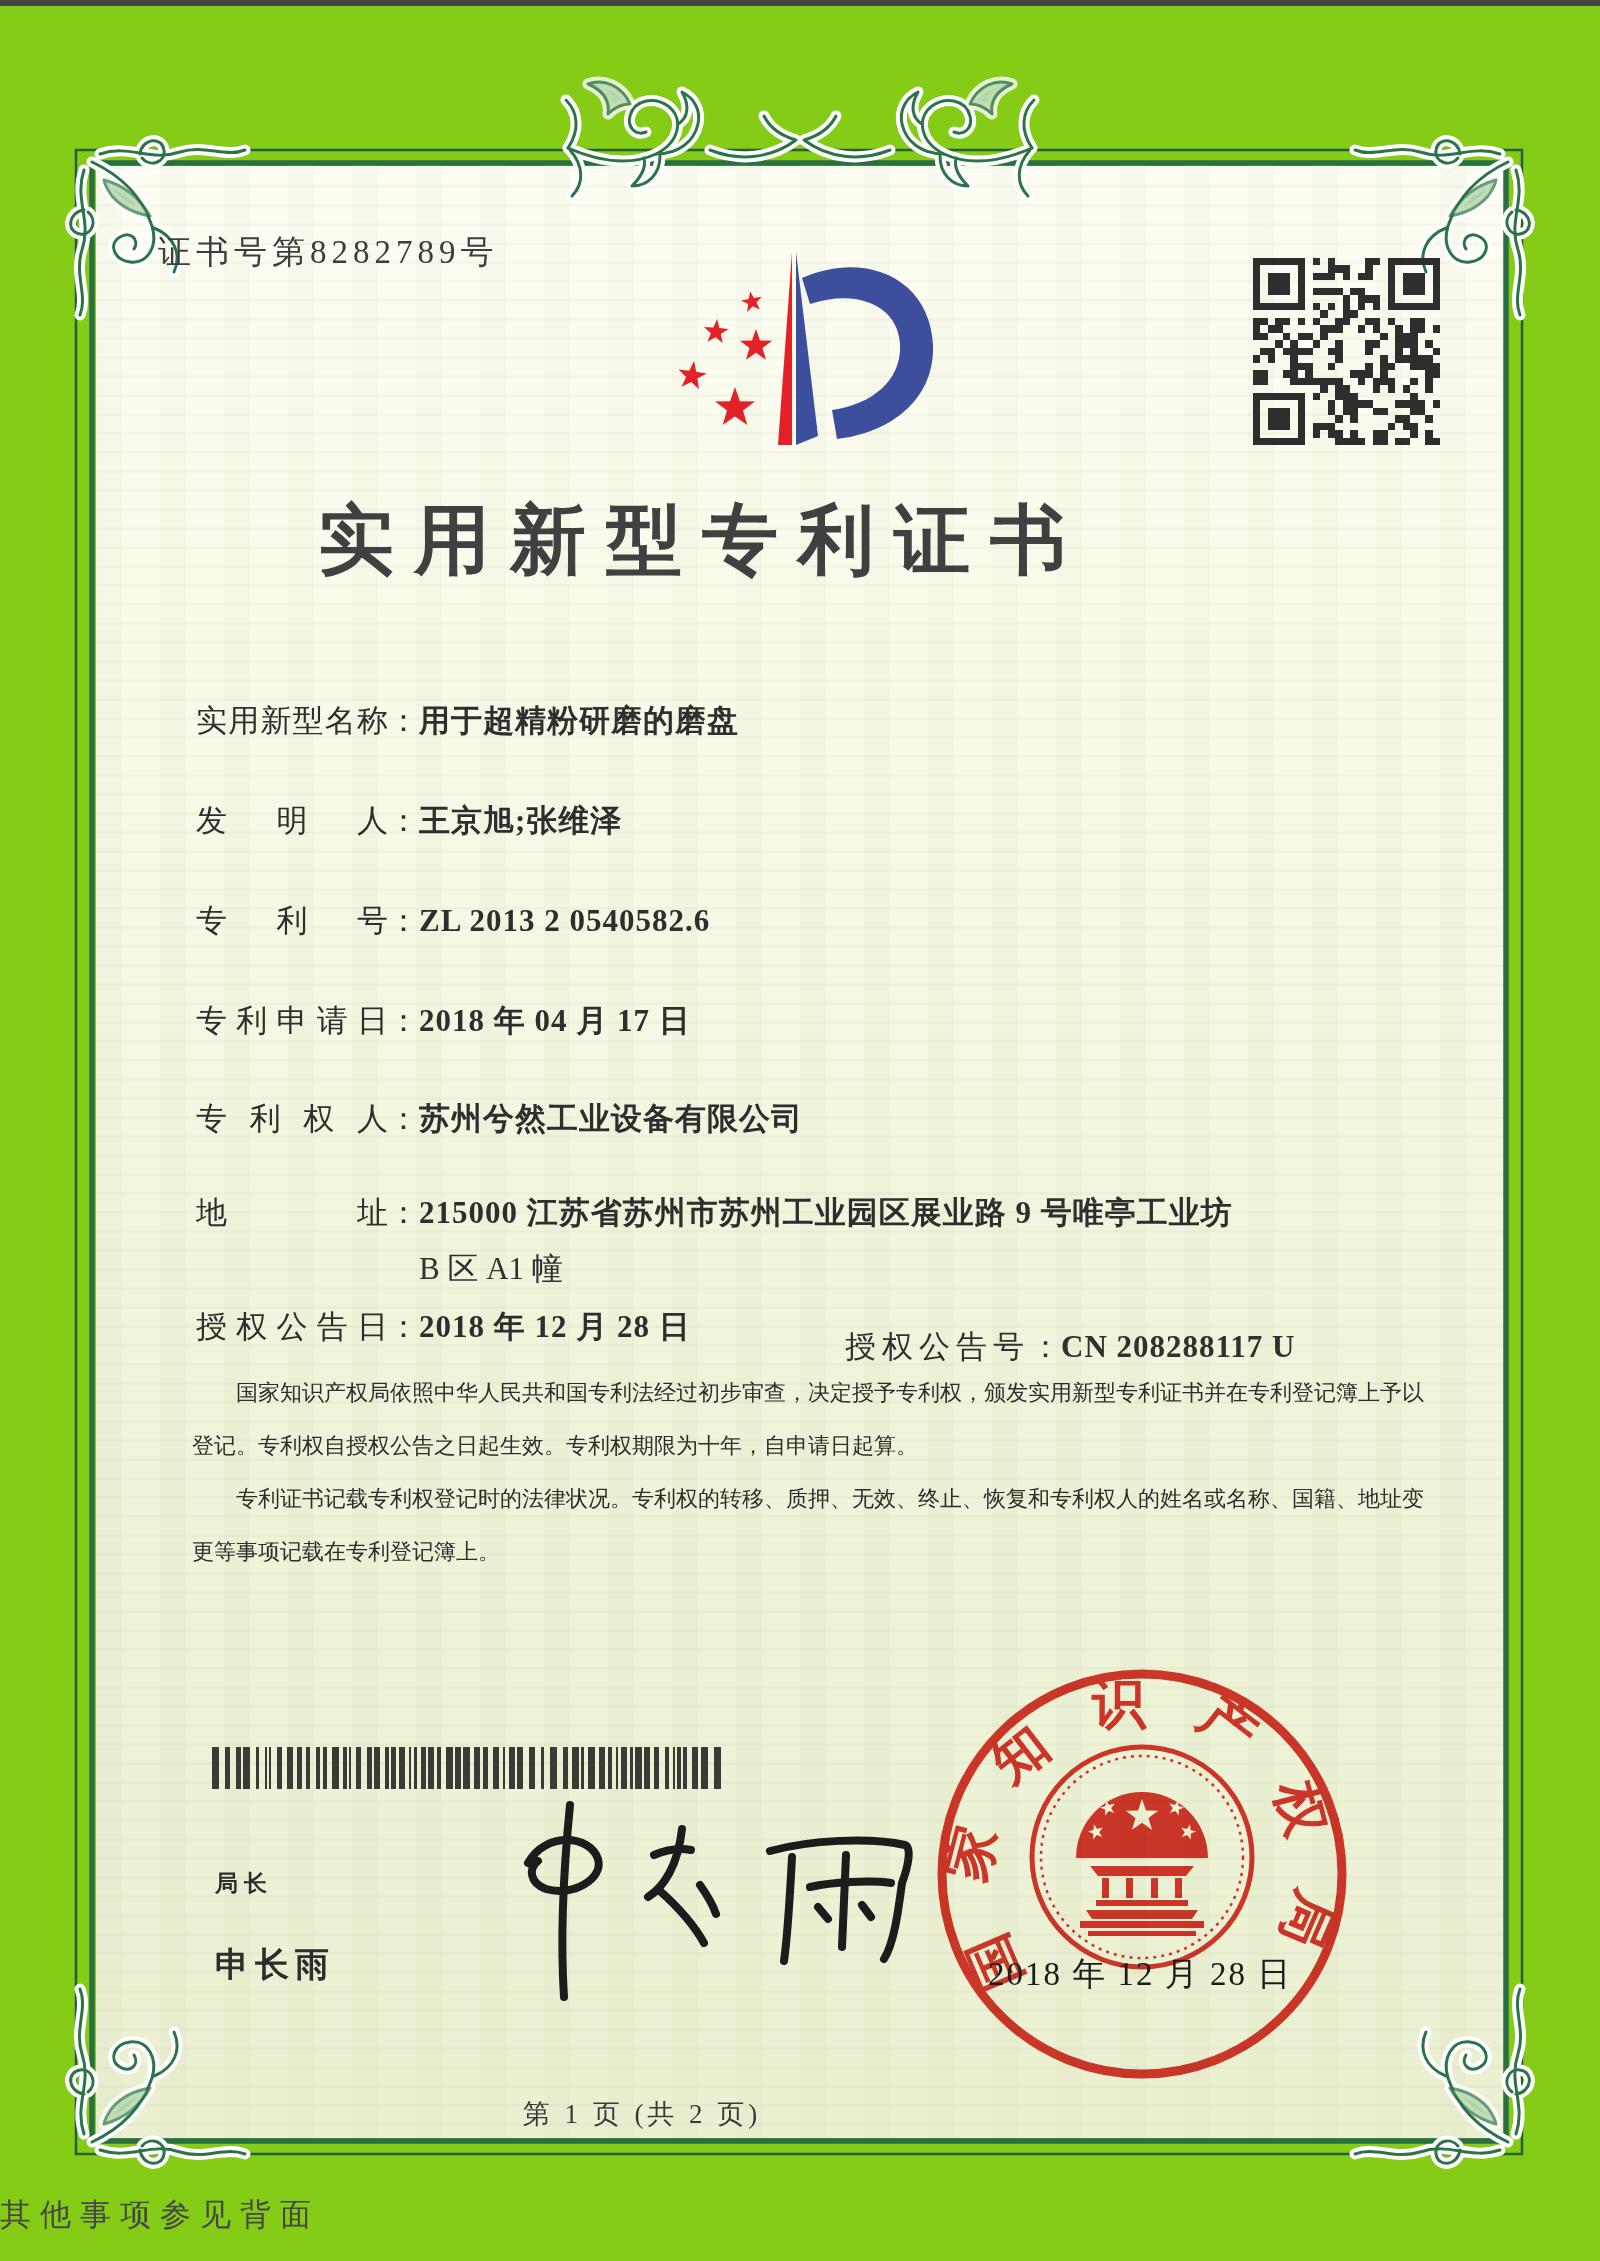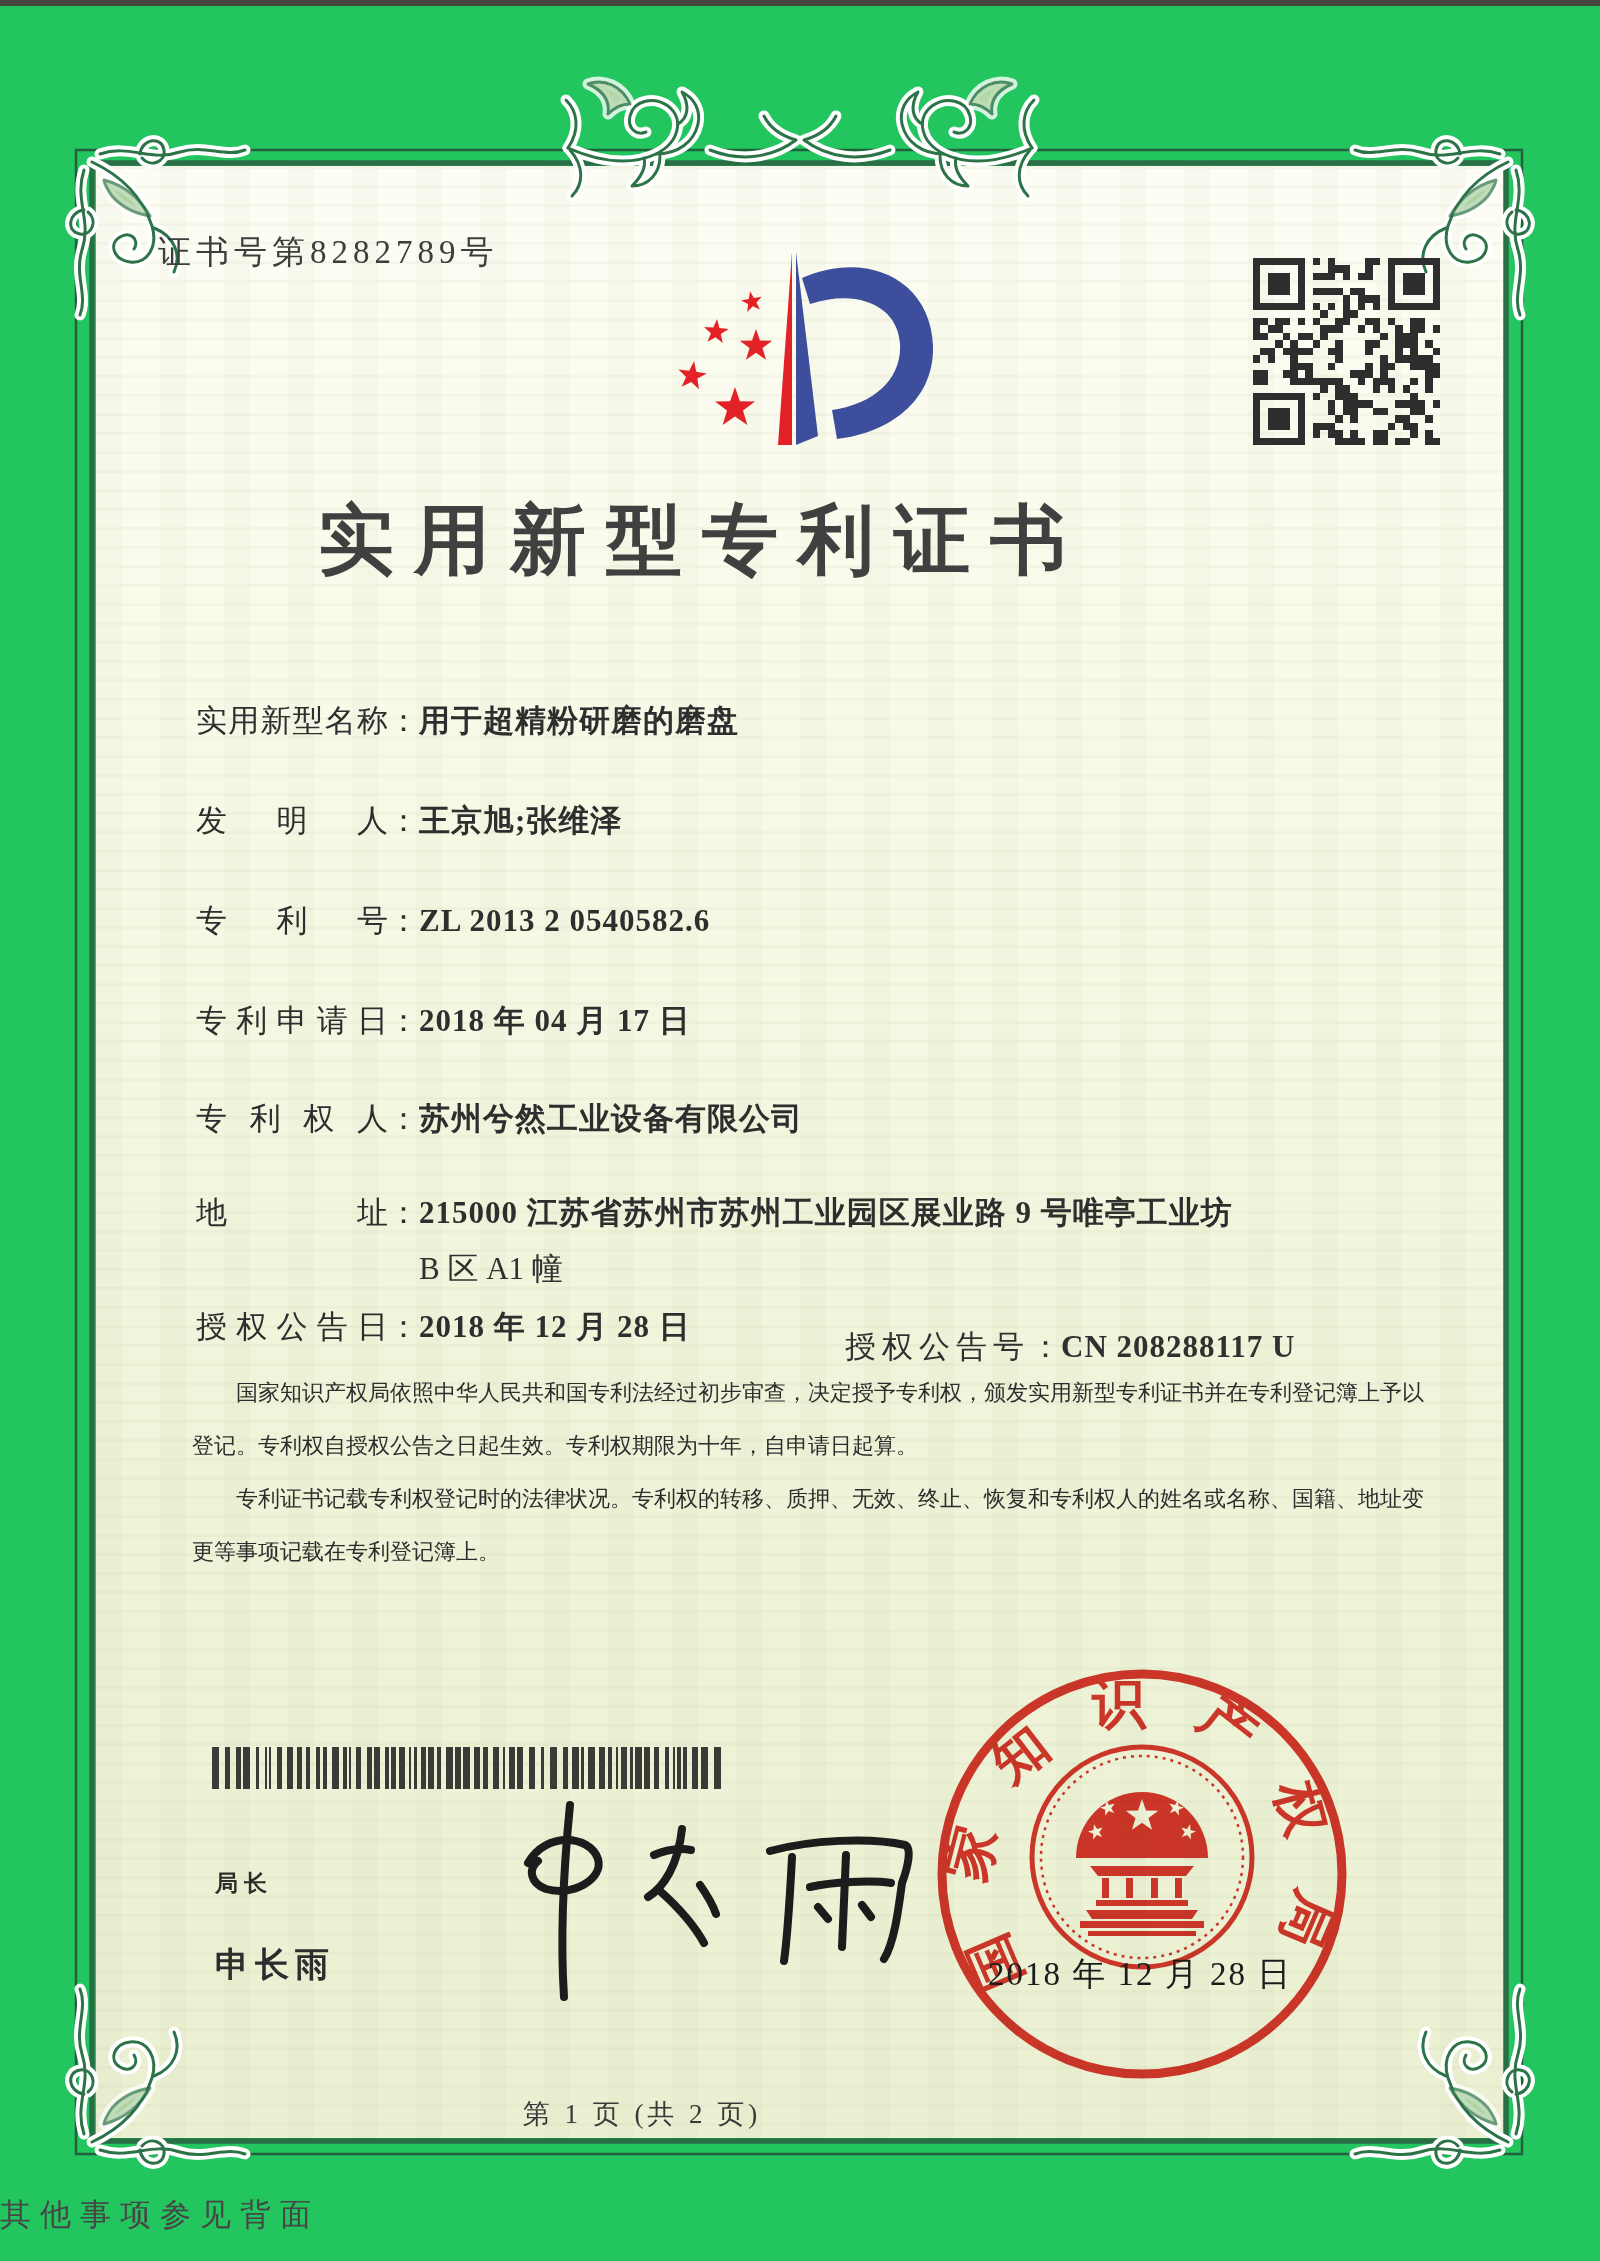--- a/index.html
+++ b/index.html
@@ -1,18 +1,18 @@
 <!DOCTYPE html>
 <html><head>
 <meta charset="utf-8">
 <style>
   html,body { margin:0; padding:0; background:#9a9a94; }
   .page {
     position:relative; width:1600px; height:2261px; margin:0 auto;
-    background:#22c55e; overflow:hidden;
+    background:#84cc16; overflow:hidden;
     font-family:"Liberation Serif", serif; color:#303030;
   }
   .scan-top { position:absolute; left:0; top:0; width:100%; height:6px; background:#45473f; }
   .paper {
     position:absolute; left:96px; top:166px; width:1408px; height:1972px;
     background:linear-gradient(180deg,#fdfdf4 0%,#f8fae8 28%,#f0f4da 62%,#ebf0d2 100%);
   }
   .paper::after{
     content:''; position:absolute; inset:0;
     background:

